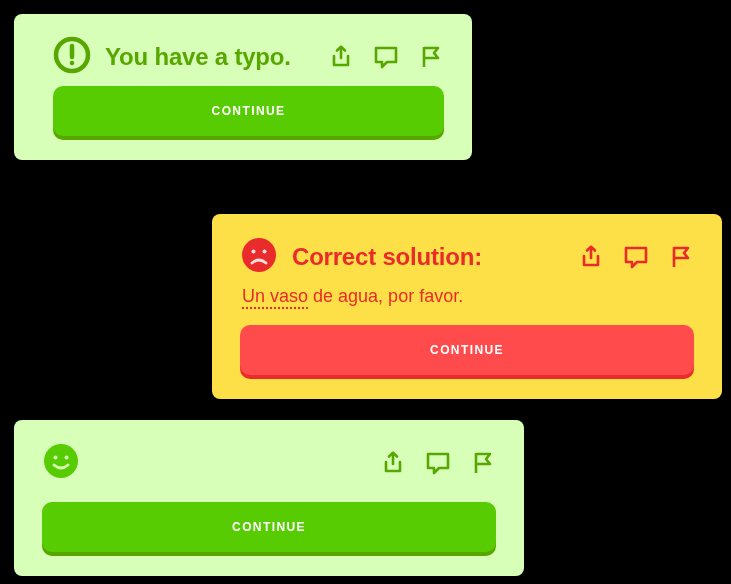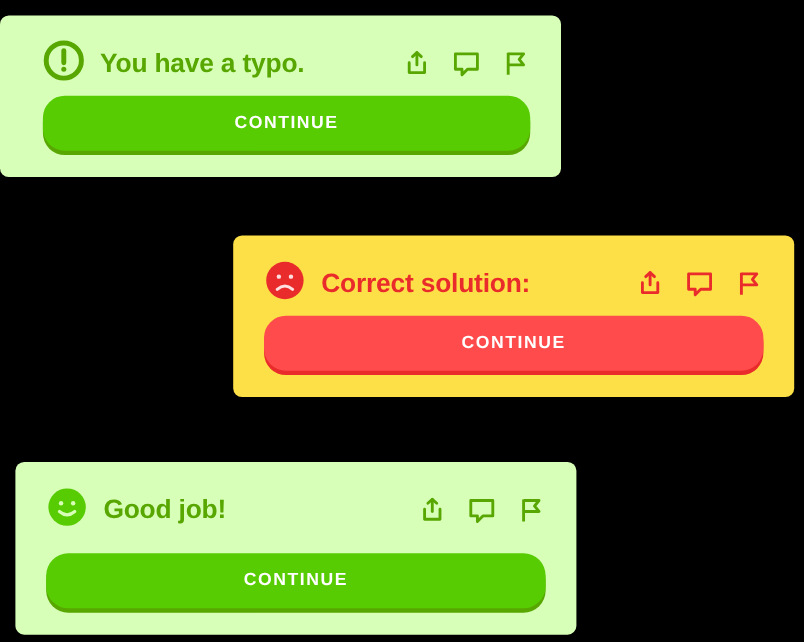--- a/index.html
+++ b/index.html
@@ -54,38 +54,38 @@
       margin-bottom: 18px;
       padding-left: 2px;
     }
     .green .solution { color: #58a700; }
     .red .solution { color: #ea2b2b; }
     .u { border-bottom: 2px dotted currentColor; padding-bottom: 1px; }
     .btn {
       width: 100%;
       height: 50px;
       border: none;
-      border-radius: 20px;
+      border-radius: 10px;
       color: #fff;
       font-weight: 800;
-      font-size: 16px;
+      font-size: 12px;
       letter-spacing: 1.4px;
       cursor: pointer;
       position: relative;
     }
     .btn.green-btn {
       background: #58cc02;
       box-shadow: 0 4px 0 #58a700;
     }
     .btn.red-btn {
       background: #ff4b4b;
       box-shadow: 0 4px 0 #ea2b2b;
     }
     
-    #card1 { left: 0; top: 14px; width: 510px; padding-left: 39px; }
+    #card1 { left: 14px; top: 14px; width: 458px; padding-left: 39px; }
     #card2 { left: 212px; top: 214px; width: 510px; }
     #card3 { left: 14px; top: 420px; width: 510px; }
   </style>
 </head>
 <body>
 
 <div id="card1" class="card green">
   <div class="card-header">
     <div class="header-left">
       <span class="status-icon">
@@ -148,35 +148,37 @@
         </svg>
       </span>
       <span>
         <svg width="26" height="26" viewBox="0 0 26 26" fill="none" stroke="#ea2b2b" stroke-width="2.6" stroke-linejoin="round">
           <path d="M6 3 V23"></path>
           <path d="M6 4 H20 L16 9 L20 14 H6"></path>
         </svg>
       </span>
     </div>
   </div>
+  <div class="solution">
+    <span></span><span class="u">Un vaso</span><span> de agua, por favor.</span>
+  </div>
   <button class="btn red-btn">CONTINUE</button>
 </div>
 
 <div id="card3" class="card green">
   <div class="card-header" style="margin-bottom:18px;">
     <div class="header-left">
       <span class="status-icon">
         <svg width="38" height="38" viewBox="0 0 38 38">
           <circle cx="19" cy="19" r="17" fill="#58cc02"></circle>
           <circle cx="13.5" cy="15.5" r="2" fill="#d7ffb8"></circle>
           <circle cx="24.5" cy="15.5" r="2" fill="#d7ffb8"></circle>
           <path d="M12 23 Q19 29 26 23" fill="none" stroke="#d7ffb8" stroke-width="2.8" stroke-linecap="round"></path>
         </svg>
       </span>
-      <span class="title">Good job!</span>
     </div>
     <div class="actions">
       <span>
         <svg width="26" height="26" viewBox="0 0 26 26" fill="none" stroke="#58a700" stroke-width="2.6" stroke-linecap="round" stroke-linejoin="round">
           <path d="M13 3 L13 14"></path>
           <path d="M9 6.5 L13 2.8 L17 6.5"></path>
           <path d="M6 12 L6 21 L20 21 L20 12"></path>
         </svg>
       </span>
       <span>

